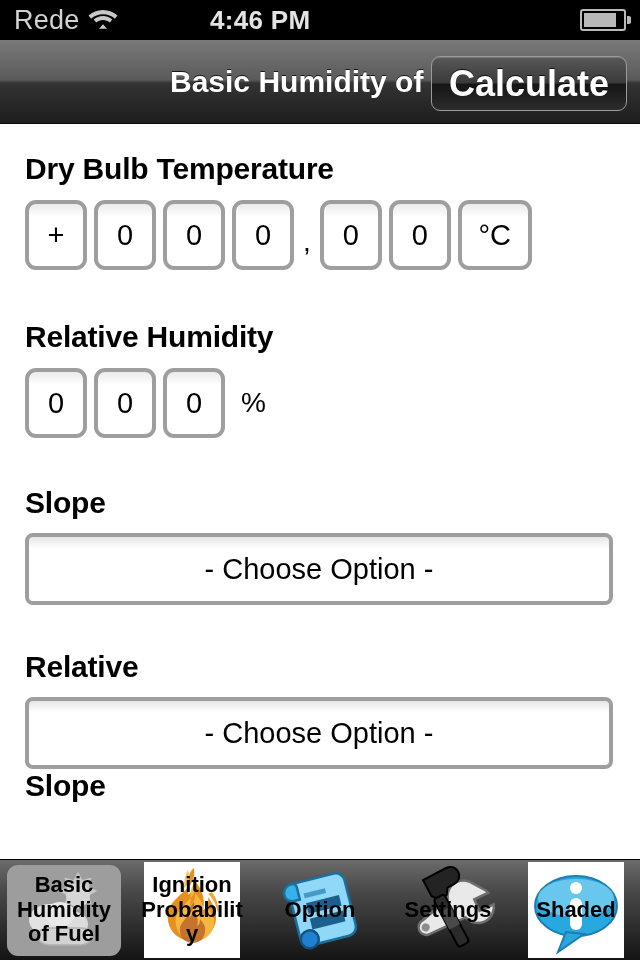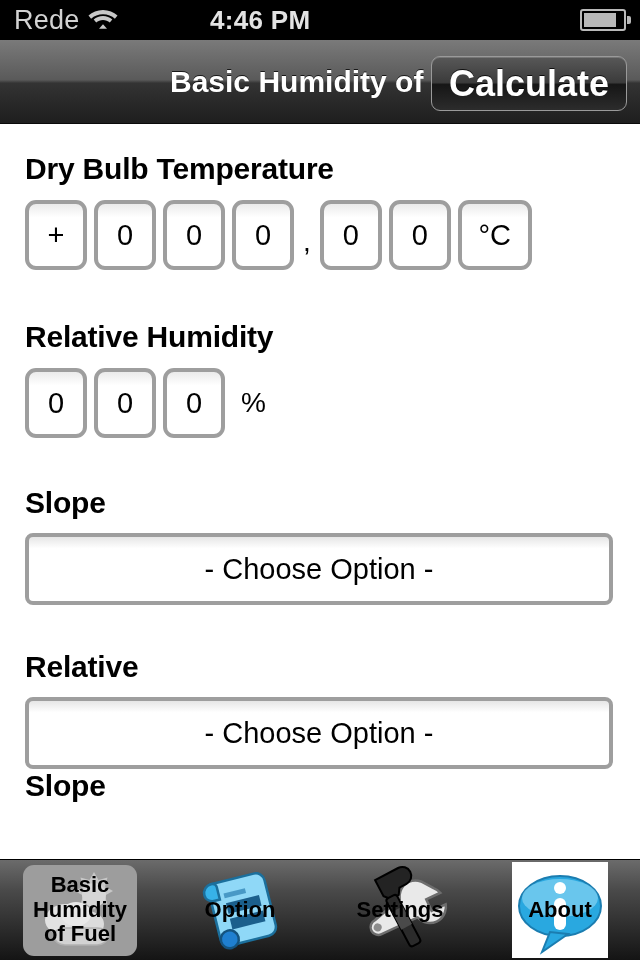--- a/index.html
+++ b/index.html
@@ -199,20 +199,33 @@
             <ellipse cx="34" cy="58" rx="21" ry="16" fill="#efefef"></ellipse>
             <ellipse cx="55" cy="62" rx="17" ry="13" fill="#e8e8e8"></ellipse>
             <ellipse cx="44" cy="52" rx="15" ry="12" fill="#f6f6f6"></ellipse>
             <path d="M22 74c0-5 5-8 11-8h32c6 0 11 3 11 8s-5 9-11 9H33c-6 0-11-4-11-9z" fill="#dcdcdc" stroke="#b5b5b5" stroke-width="1.5"></path>
           </g>
         </svg>
       </span>
       <span class="tab-label">Basic Humidity of Fuel</span>
     </div>
 
+    <div class="tab-item">
+      <span class="tab-icon tile">
+        <svg width="96" height="96" viewBox="0 0 96 96">
+          <rect width="96" height="96" fill="#fff"></rect>
+          <path d="M50 6c2 14-6 20-14 27-9 8-14 15-12 26 2 12 12 20 24 20s23-9 24-22c1-9-3-15-8-22 1 7-1 11-5 13 3-12-2-23-9-30 1 8-2 12-6 15 2-11-2-21 6-27z" fill="#e8901f"></path>
+          <path d="M52 20c1 11-5 16-11 22-7 7-11 12-9 21 2 10 9 16 19 16s18-7 19-17c1-7-3-12-7-18 0 6-2 9-5 11 3-10-1-18-7-24 1 6-2 10-5 12 2-9-2-17 6-23z" fill="#f4b942" opacity=".95"></path>
+          <path d="M50 40c1 7-4 11-8 16-4 5-7 8-6 14 1 7 6 11 13 11s12-5 12-12c1-5-2-8-5-12 0 4-1 6-3 7 2-6 0-11-5-16 1 4-1 6-3 8 1-6-1-11 5-16z" fill="#b9612a" opacity=".8"></path>
+          <path d="M44 8c3 9 0 14-5 20 2-8 1-14 5-20z" fill="#f6c860"></path>
+          <path d="M68 30c5 7 7 14 6 21-2-9-5-15-10-19z" fill="#f0a832"></path>
+        </svg>
+      </span>
+      <span class="tab-label">Ignition Probability</span>
+    </div>
 
     <div class="tab-item">
       <span class="tab-icon">
         <svg width="96" height="96" viewBox="0 0 96 96">
           <g transform="rotate(-14 48 48)">
             <path d="M26 16h44c5 0 9 4 9 9v46c0 5-4 9-9 9H32c-6 0-10-4-10-9V20c0-2 2-4 4-4z" fill="#8fd8f7" stroke="#1b6f9c" stroke-width="2.5"></path>
             <path d="M26 16c-5 0-9 4-9 9s4 8 9 8h5V20c0-2-2-4-5-4z" fill="#37b2e8" stroke="#1b6f9c" stroke-width="2.5"></path>
             <circle cx="31" cy="74" r="9" fill="#1f7fd0" stroke="#14537f" stroke-width="2.5"></circle>
             <rect x="36" y="38" width="34" height="11" fill="#1b5f8c"></rect>
             <rect x="36" y="54" width="34" height="11" fill="#1b5f8c"></rect>
@@ -244,18 +257,18 @@
       <span class="tab-icon tile">
         <svg width="96" height="96" viewBox="0 0 96 96">
           <rect width="96" height="96" fill="#fff"></rect>
           <ellipse cx="48" cy="44" rx="41" ry="30" fill="#29a8e0" stroke="#1b7db0" stroke-width="2"></ellipse>
           <path d="M38 70l-8 20 26-18z" fill="#29a8e0" stroke="#1b7db0" stroke-width="2"></path>
           <ellipse cx="48" cy="36" rx="38" ry="19" fill="#7fd0f2" opacity=".75"></ellipse>
           <circle cx="48" cy="26" r="6" fill="#fff"></circle>
           <rect x="42" y="36" width="12" height="32" rx="6" fill="#fff"></rect>
         </svg>
       </span>
-      <span class="tab-label">About</span>
+      <span class="tab-label">Shaded</span>
     </div>
 
   </div>
 
 </div>
 
 </body></html>

